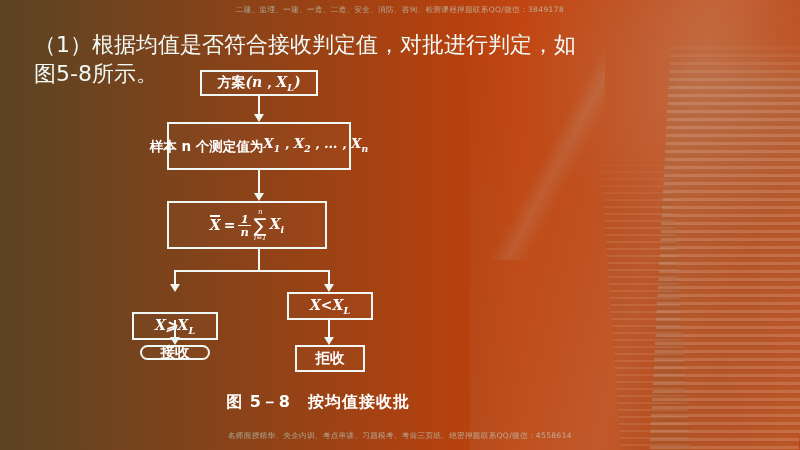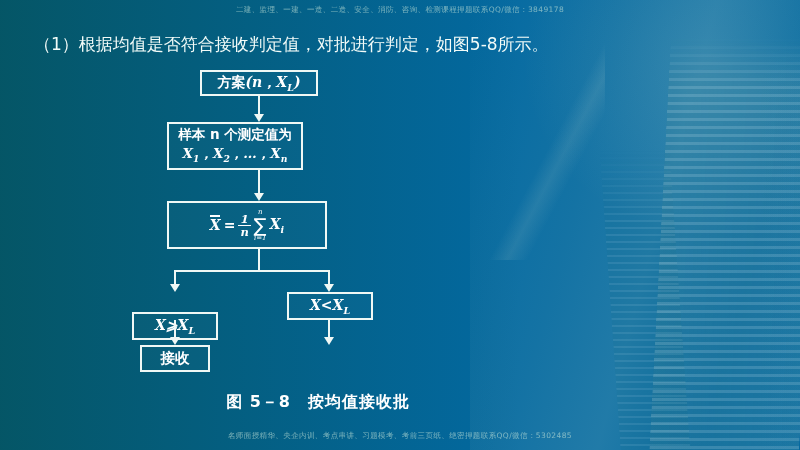--- a/index.html
+++ b/index.html
@@ -5,21 +5,21 @@
   html, body {
     margin: 0;
     padding: 0;
     background: #0a5a45;
   }
   #slide {
     position: relative;
     width: 800px;
     height: 450px;
     overflow: hidden;
-    background: #0369a1;
+    background: #c2410c;
     font-family: "Liberation Sans", "DejaVu Sans", sans-serif;
     color: #ffffff;
   }
   
   #bg-photo {
     position: absolute;
     inset: 0;
     pointer-events: none;
   }
   .bg-sheen {
@@ -97,21 +97,21 @@
     font-family: "DejaVu Sans", "Liberation Sans", sans-serif;
   }
   #watermark-top { top: 5px; }
   #watermark-bottom { top: 431px; }
 
   
   #lead-paragraph {
     position: absolute;
     left: 34px; top: 30px;
     width: 560px;
-    font-size: 17px;
+    font-size: 22px;
     line-height: 29px;
     font-family: "DejaVu Sans", "Liberation Sans", sans-serif;
     color: #f2fbf8;
   }
 
   
   #flowchart {
     position: absolute;
     left: 110px; top: 60px;
     width: 300px; height: 330px;
@@ -144,25 +144,25 @@
   .arrow {
     position: absolute;
     width: 0; height: 0;
     border-left: 5px solid transparent;
     border-right: 5px solid transparent;
     border-top: 8px solid #f0f8f5;
   }
 
   
   #node-plan      { left: 90px;  top: 10px;  width: 118px; height: 26px; font-size: 14px; text-align: center; }
-  #node-sample    { left: 57px;  top: 62px;  width: 136px; height: 48px; font-size: 13.5px; flex-direction: column; line-height: 19px; }
+  #node-sample    { left: 57px;  top: 62px;  width: 184px; height: 48px; font-size: 13.5px; flex-direction: row; line-height: 19px; }
   #node-mean      { left: 57px;  top: 141px; width: 160px; height: 48px; font-size: 14px; }
   #node-cond-ge   { left: 22px;  top: 232px; width: 86px;  height: 28px; font-size: 14px; margin-top: 20px; }
   #node-cond-lt   { left: 177px; top: 232px; width: 86px;  height: 28px; font-size: 14px; align-items: center; }
-  #node-accept    { left: 30px;  top: 285px; width: 70px;  height: 27px; font-size: 14.5px; }
+  #node-accept    { left: 30px;  top: 285px; width: 70px;  height: 15px; font-size: 14.5px; border-radius: 10px; }
   #node-reject    { left: 185px; top: 285px; width: 70px;  height: 27px; font-size: 14.5px; }
 
   
   #conn-plan-sample   { left: 148px; top: 36px;  height: 18px; }
   #arrow-plan-sample  { left: 144px; top: 54px; }
   #conn-sample-mean   { left: 148px; top: 110px; height: 23px; }
   #arrow-sample-mean  { left: 144px; top: 133px; }
   #conn-mean-down     { left: 148px; top: 189px; height: 23px; }
   #conn-split-h       { left: 64px;  top: 210px; width: 156px; }
   #conn-split-left    { left: 64px;  top: 210px; height: 14px; }
@@ -227,21 +227,21 @@
     <div class="bg-sheen"></div>
     <div class="bg-edge"></div>
     <div class="bg-tower2"></div>
     <div class="bg-tower"></div>
     <div class="bg-glow"></div>
     <div class="bg-dark-left"></div>
   </div>
 
   <div class="watermark" id="watermark-top">二建、监理、一建、一造、二造、安全、消防、咨询、检测课程押题联系QQ/微信：3849178</div>
 
-  <div class="watermark" id="watermark-bottom">名师面授精华、央企内训、考点串讲、习题模考、考前三页纸、绝密押题联系QQ/微信：5302485</div>
+  <div class="watermark" id="watermark-bottom">名师面授精华、央企内训、考点串讲、习题模考、考前三页纸、绝密押题联系QQ/微信：4558614</div>
 
   <div id="lead-paragraph">
     <span>（1）根据均值是否符合接收判定值，对批进行判定，如图5-8所示。</span>
   </div>
 
   <div id="flowchart">
 
     <div class="node" id="node-plan">
       <span>方案</span>
         <span class="math"><span>(n，X</span><sub>L</sub><span>)</span></span>
@@ -292,17 +292,20 @@
 
     <div class="conn vline" id="conn-ge-accept"></div>
     <div class="arrow" id="arrow-ge-accept"></div>
     <div class="conn vline" id="conn-lt-reject"></div>
     <div class="arrow" id="arrow-lt-reject"></div>
 
     <div class="node" id="node-accept">
       <span>接收</span>
     </div>
 
+    <div class="node" id="node-reject">
+      <span>拒收</span>
+    </div>
   </div>
 
   <div id="figure-caption">图 5－8　按均值接收批</div>
 
 </div>
 
 </body></html>

